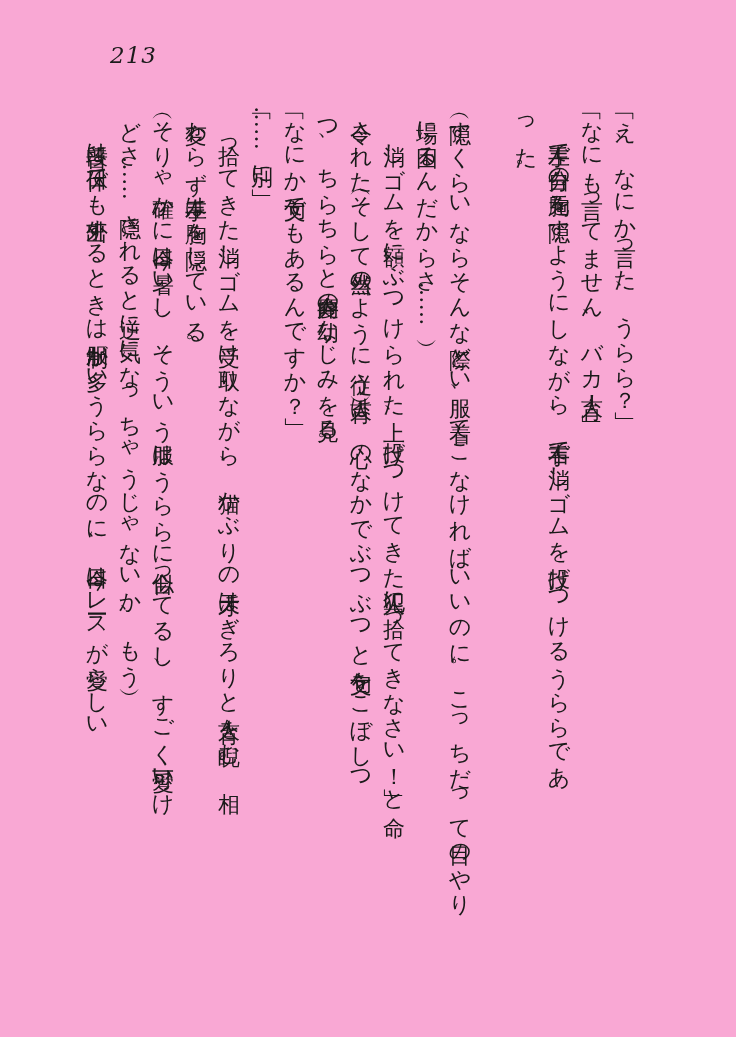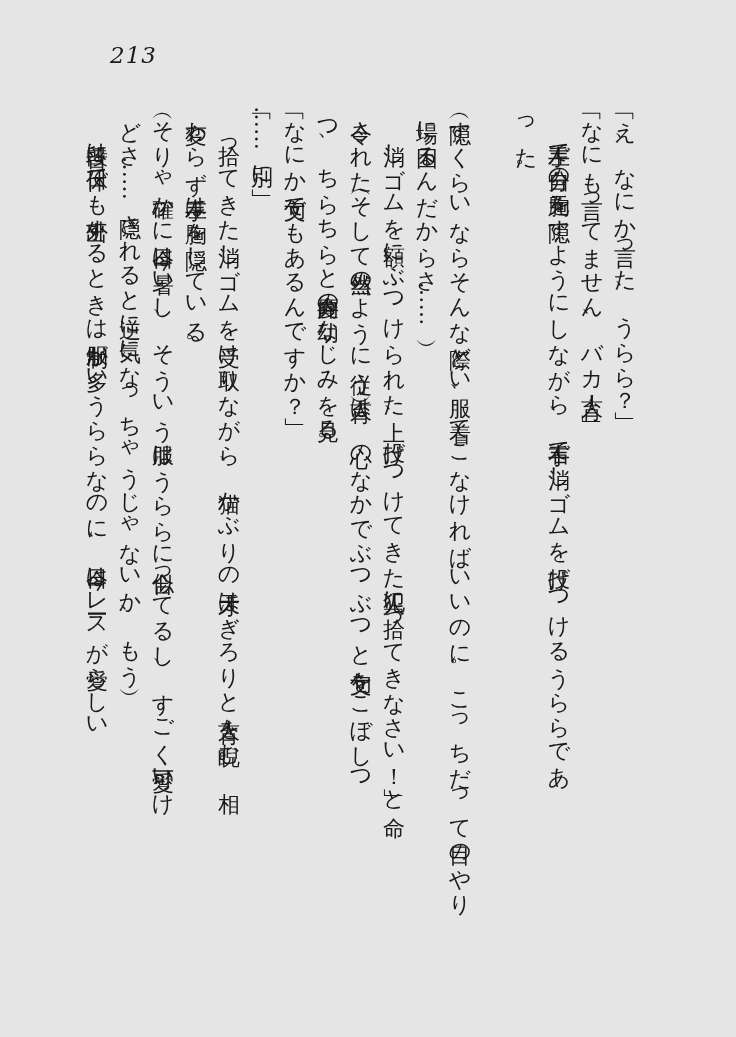--- a/index.html
+++ b/index.html
@@ -4,21 +4,21 @@
 <style>
   html, body {
     margin: 0;
     padding: 0;
     background: #ffffff;
   }
   .page {
     position: relative;
     width: 736px;
     height: 1037px;
-    background: #e5e5e5;
+    background: #f9a8d4;
     overflow: hidden;
     font-family: "DejaVu Serif", "Liberation Serif", serif;
   }
   .page-number {
     position: absolute;
     top: 42px;
     left: 110px;
     font-size: 23px;
     font-style: italic;
     letter-spacing: 1px;

